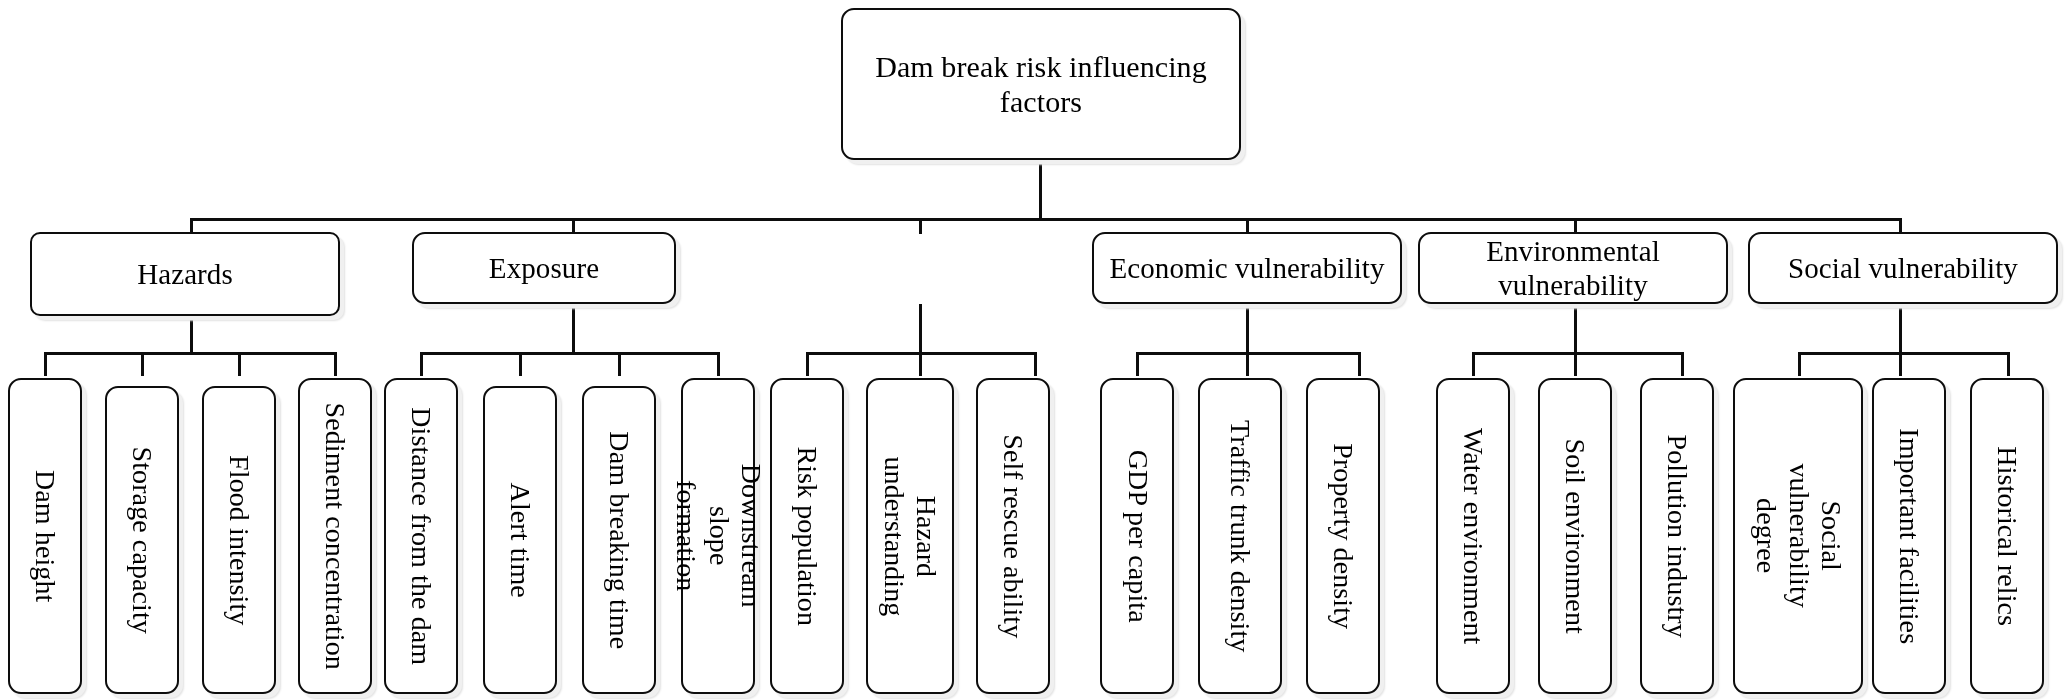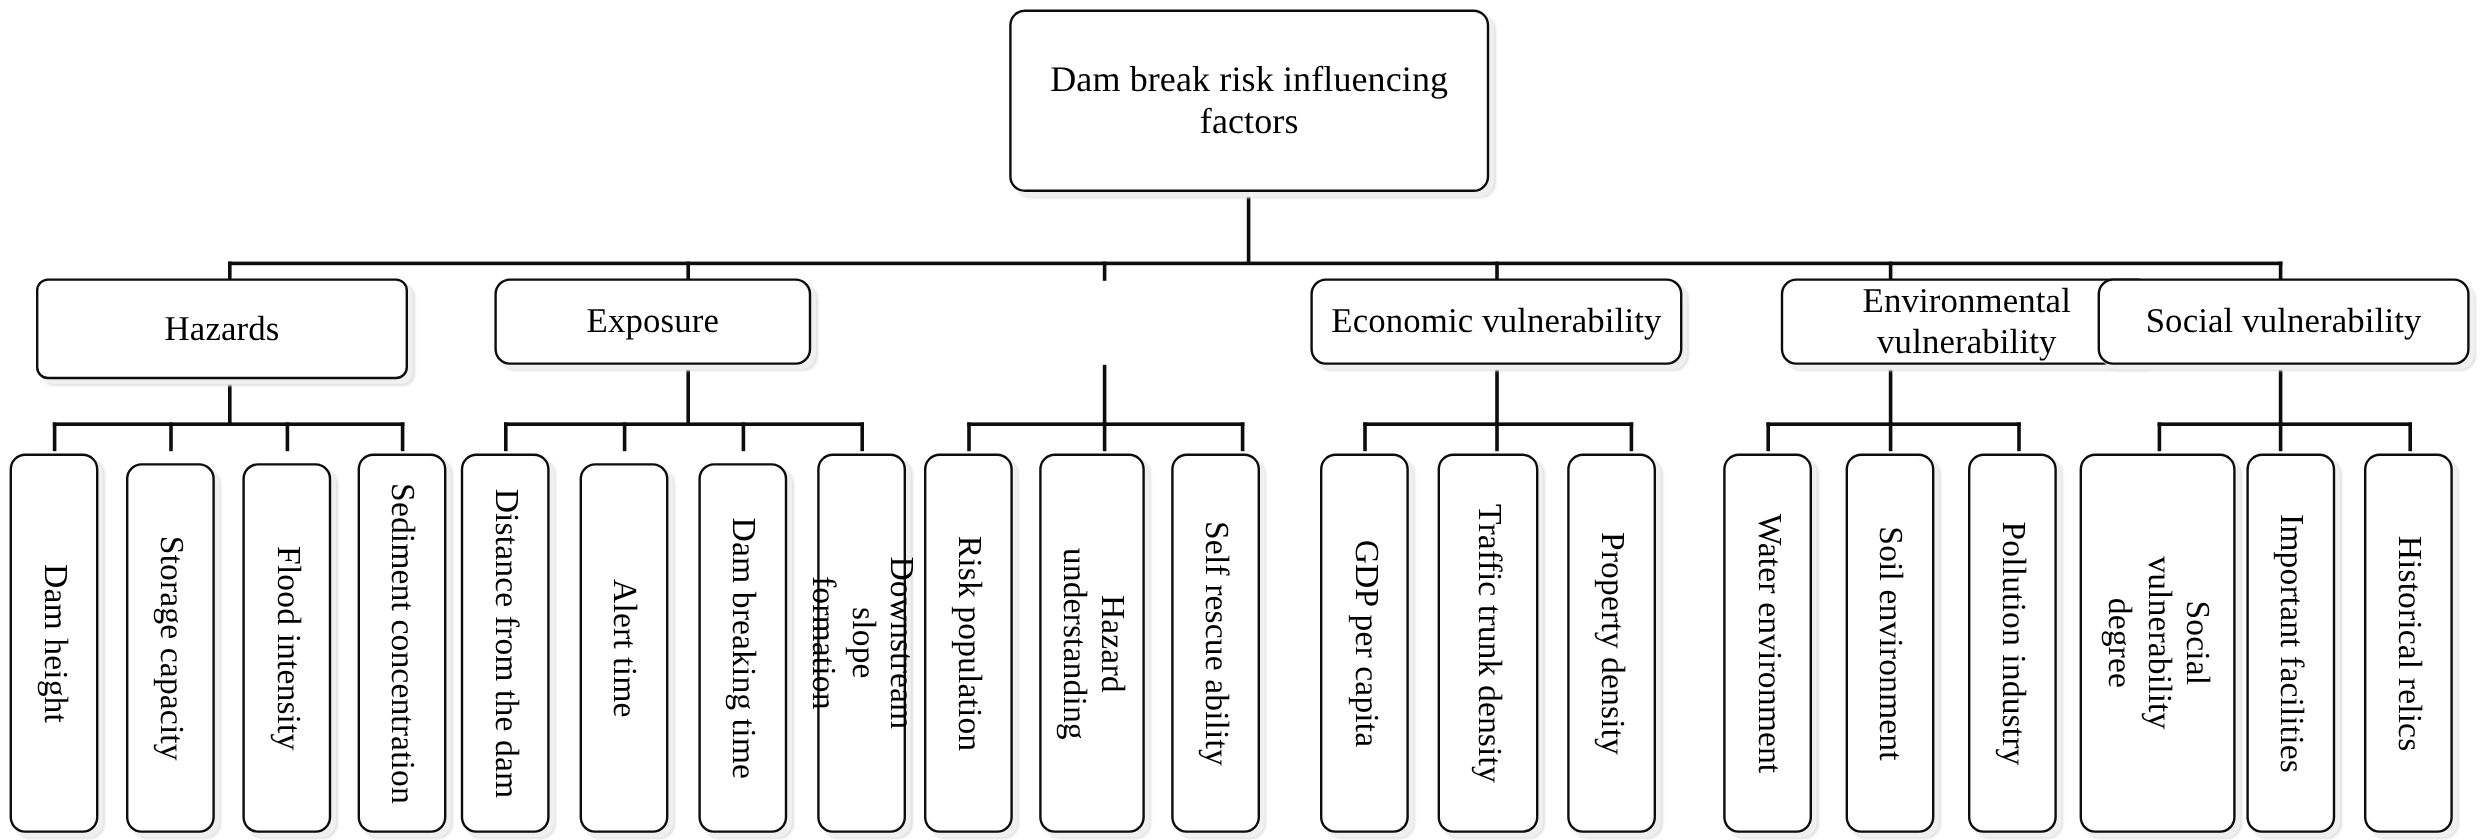--- a/index.html
+++ b/index.html
@@ -110,21 +110,21 @@
 
   <div class="node cat" style="left:412px; top:232px; width:264px; height:72px;">
     <span class="label">Exposure</span>
   </div>
 
 
   <div class="node cat" style="left:1092px; top:232px; width:310px; height:72px;">
     <span class="label">Economic vulnerability</span>
   </div>
 
-  <div class="node cat" style="left:1484px; top:232px; width:310px; height:72px;">
+  <div class="node cat" style="left:1418px; top:232px; width:310px; height:72px;">
     <span class="label" style="white-space: normal; text-align: center;">Environmental<br>vulnerability</span>
   </div>
 
   <div class="node cat" style="left:1748px; top:232px; width:310px; height:72px;">
     <span class="label">Social vulnerability</span>
   </div>
 
   <div class="line vline" style="left:190px; top:304px; width:3px; height:50px;"></div>
   <div class="line hline" style="left:44px; top:352px; width:293px; height:3px;"></div>
   <div class="line vline" style="left:44px; top:352px; width:3px; height:24px;"></div>

